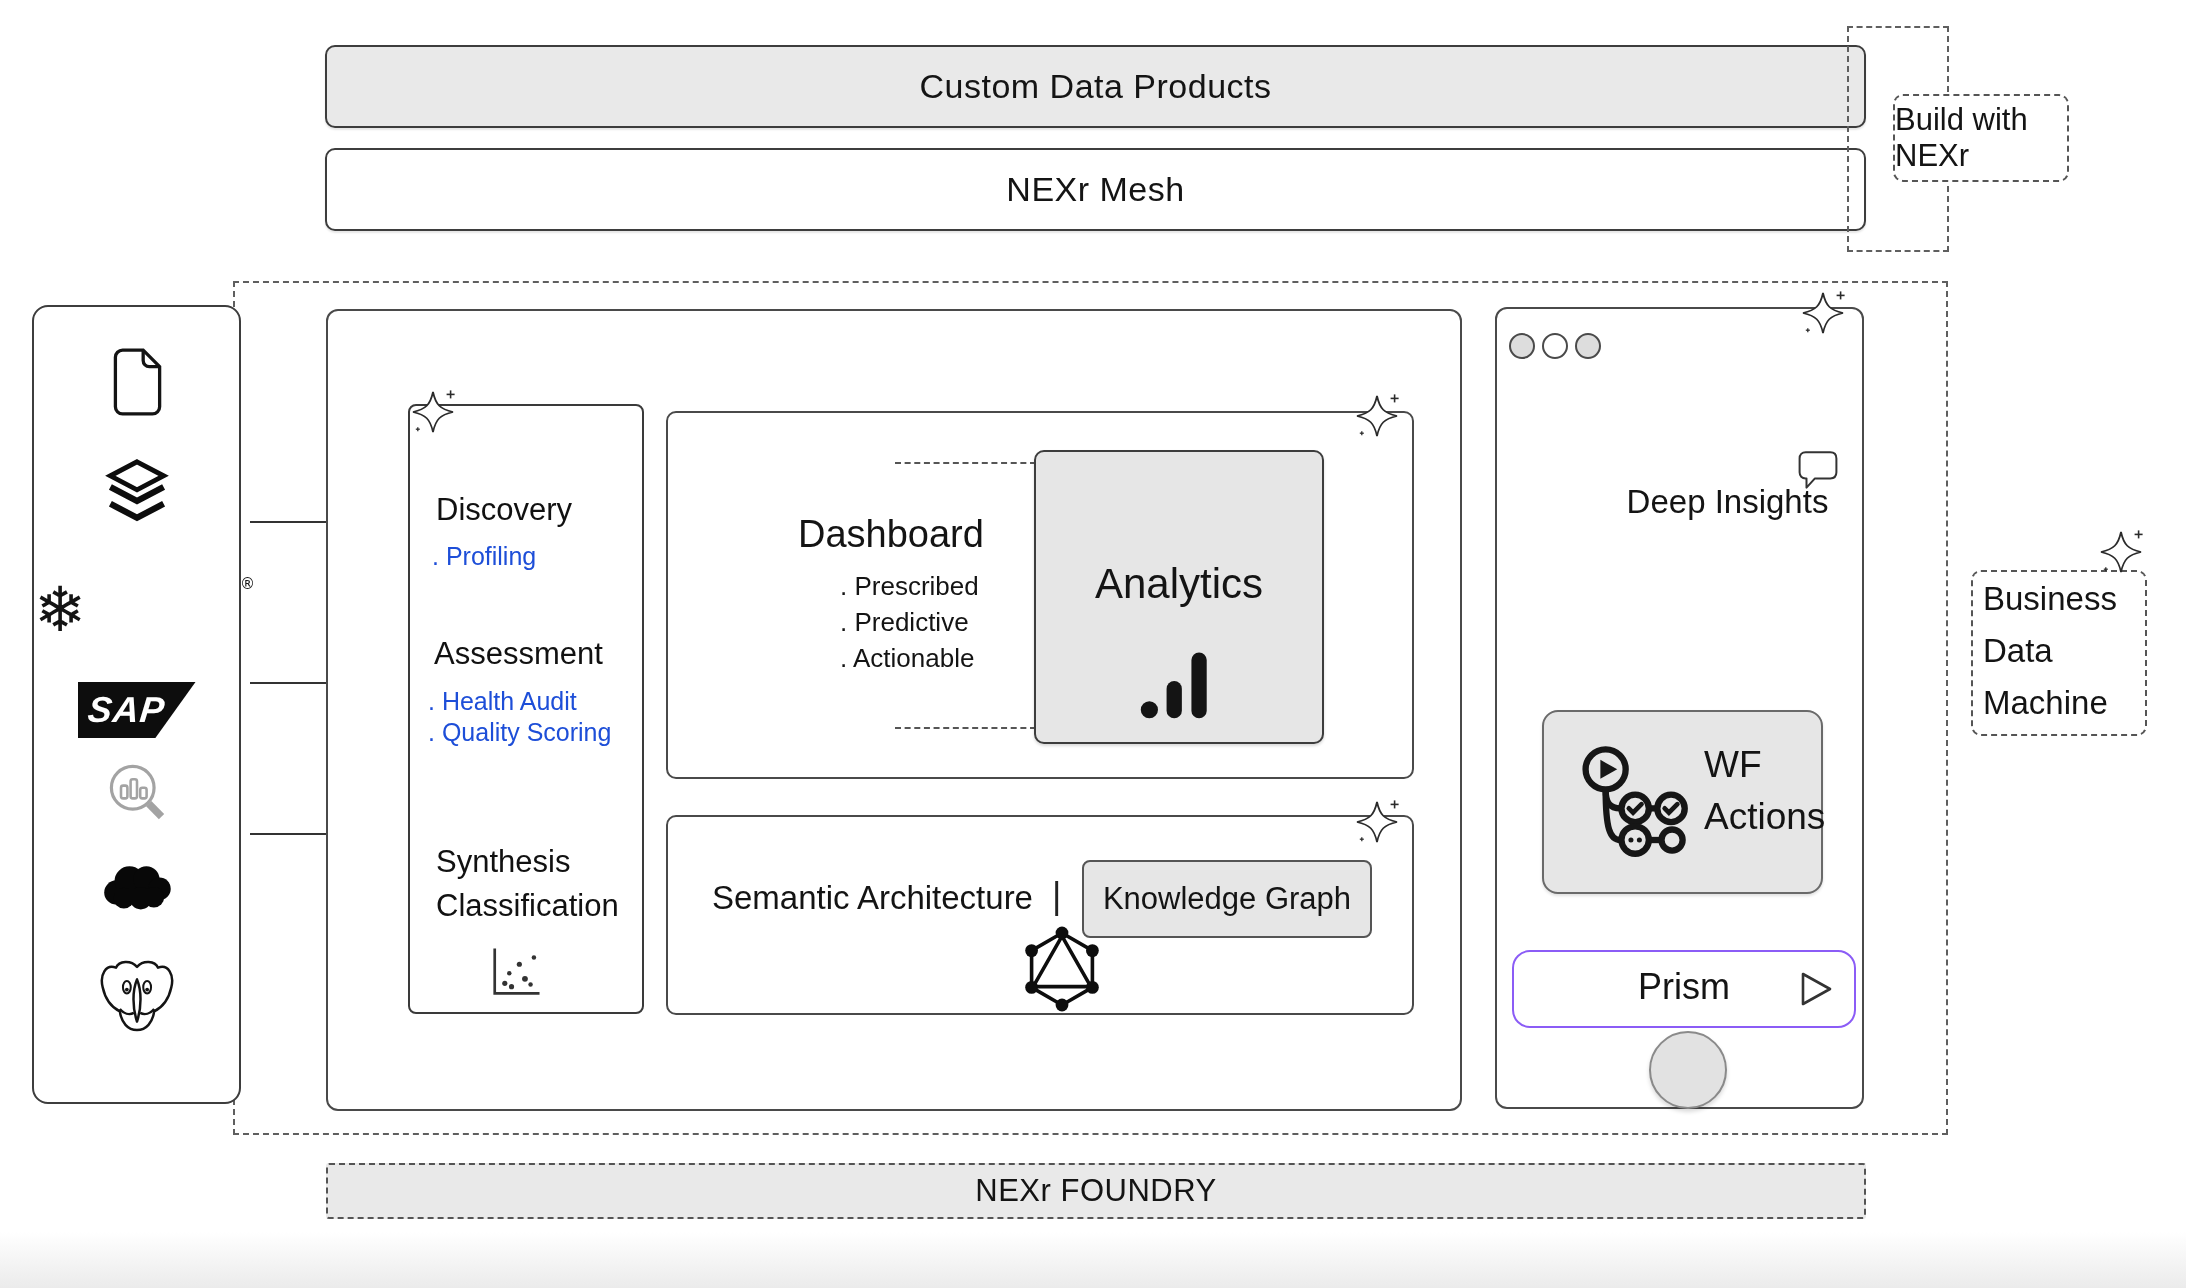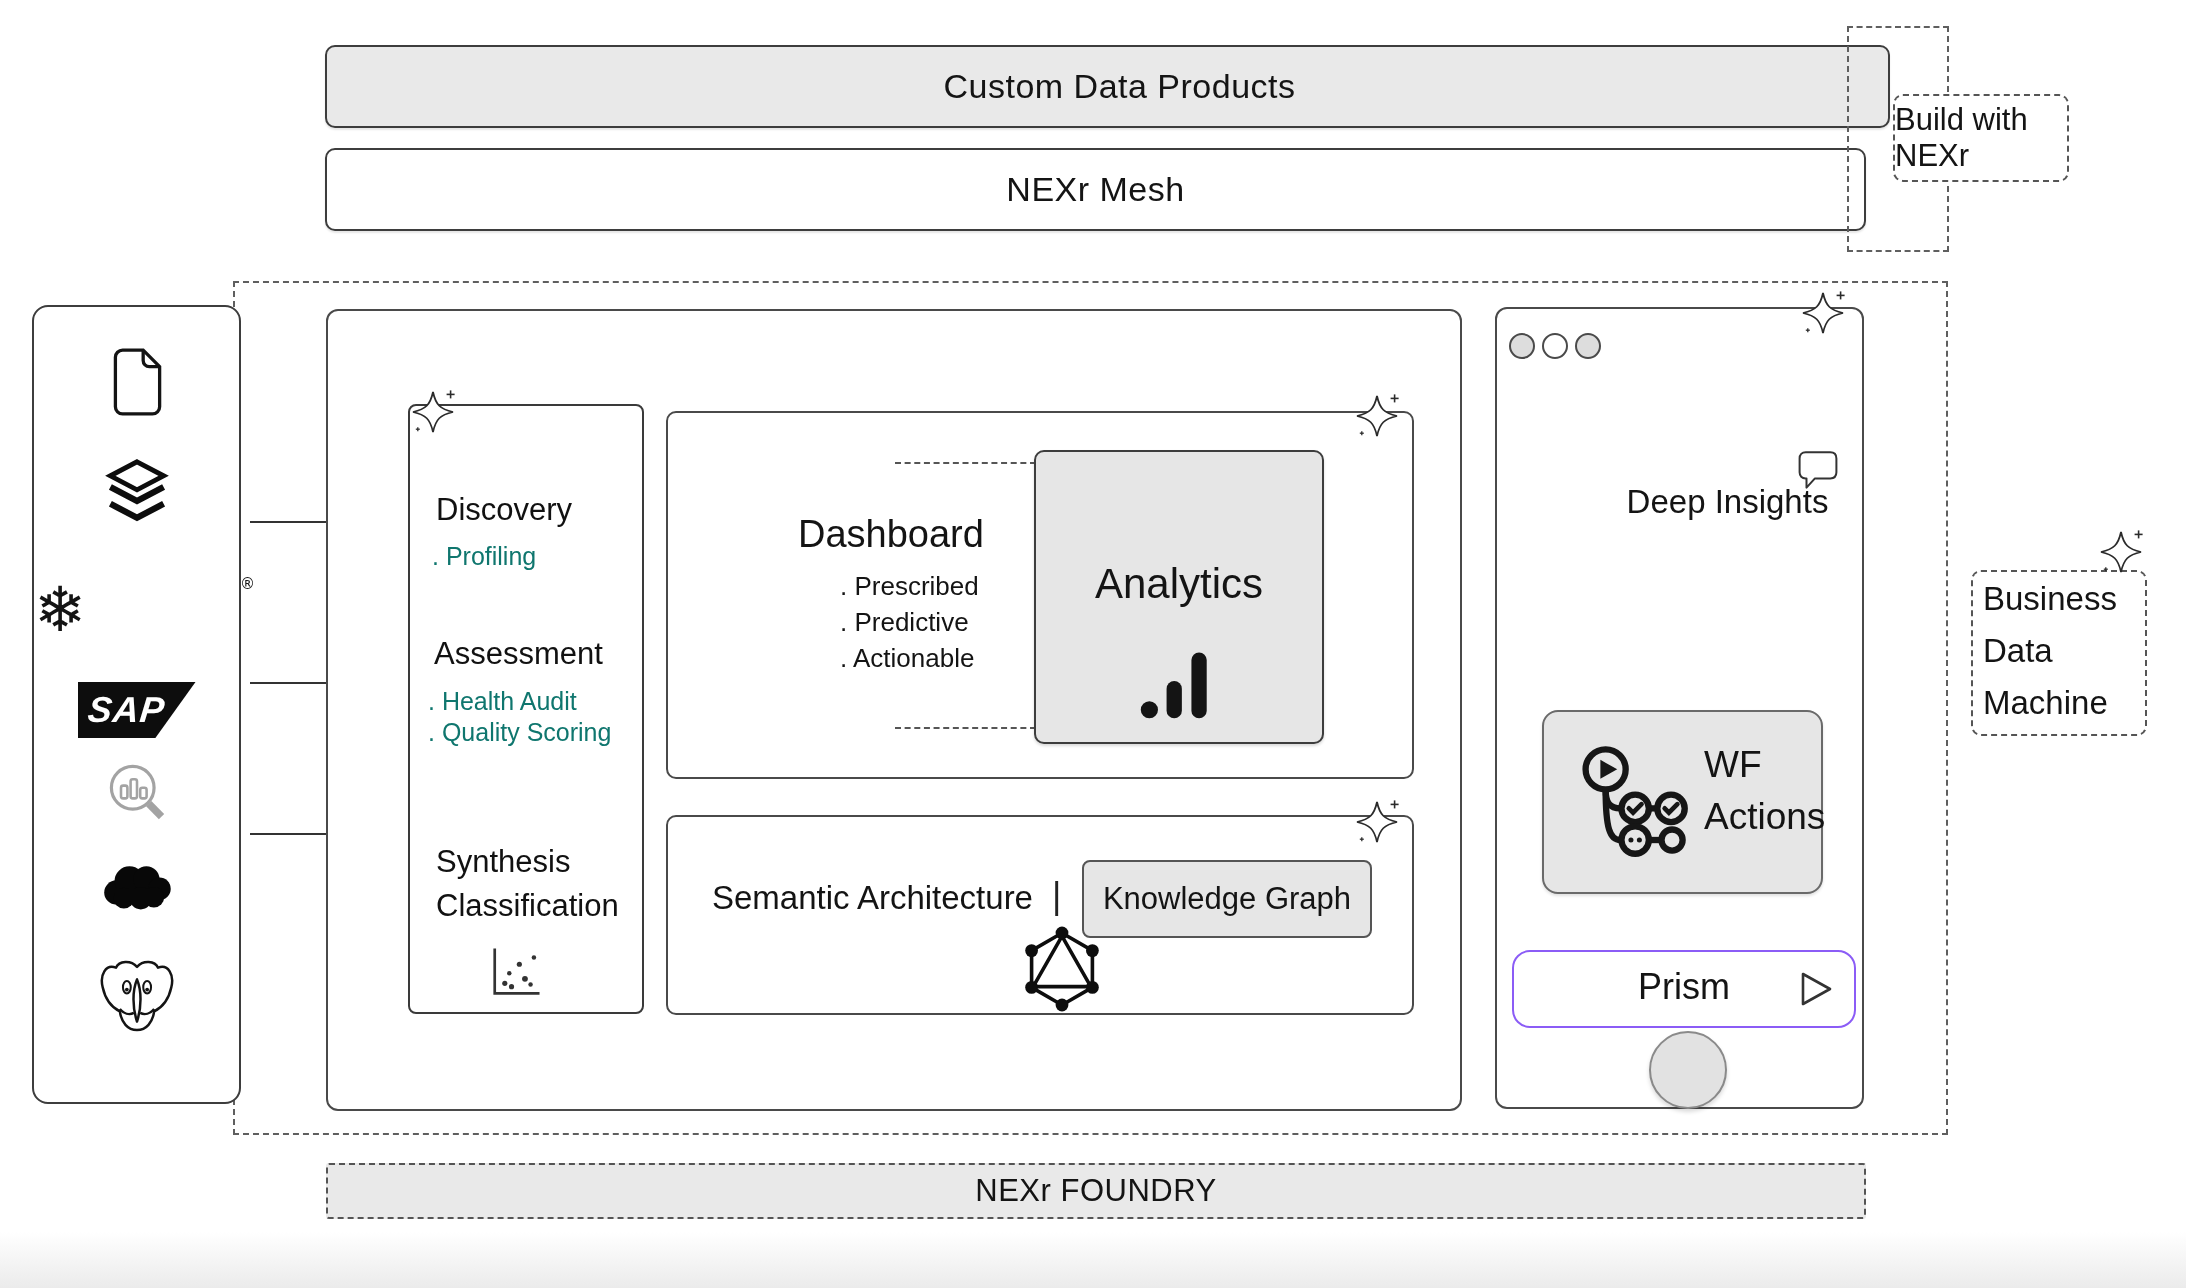--- a/index.html
+++ b/index.html
@@ -7,21 +7,21 @@
          font-family:"Liberation Sans", sans-serif;color:#141414;}
   .abs{position:absolute;}
 
   
   .bar{border:2px solid #3d3d3d;border-radius:10px;display:flex;align-items:center;justify-content:center;
        font-size:34px;letter-spacing:.5px;box-shadow:0 2px 2px rgba(0,0,0,.10);}
   .panel{border:2px solid #4a4a4a;border-radius:12px;background:#fff;}
   .dashed{border:2px dashed #5f5f5f;}
 
   
-  #bar-custom{left:325px;top:45px;width:1537px;height:79px;background:#e9e9e9;padding-left:24px;}
+  #bar-custom{left:325px;top:45px;width:1537px;height:79px;background:#e9e9e9;}
   #bar-mesh{left:325px;top:148px;width:1537px;height:79px;background:#fff;}
   #dash-topright{left:1847px;top:26px;width:98px;height:222px;z-index:1;}
   #build-box{left:1893px;top:94px;width:172px;height:84px;background:#fff;border:2px dashed #555;
              border-radius:10px;display:flex;align-items:center;justify-content:center;font-size:31px;z-index:3;}
 
   
   #big-dashed{left:233px;top:281px;width:1711px;height:850px;z-index:0;}
 
   
   #sidebar{left:32px;top:305px;width:205px;height:795px;background:#fff;border:2px solid #3d3d3d;border-radius:16px;z-index:2;}
@@ -29,21 +29,21 @@
 
   
   #arrows{left:245px;top:500px;width:130px;height:350px;z-index:1;}
 
   
   #mid-panel{left:326px;top:309px;width:1132px;height:798px;z-index:1;}
 
   
   #pipeline{left:408px;top:404px;width:232px;height:606px;border:2px solid #3a3a3a;border-radius:8px;background:#fff;z-index:2;}
   .pl-h{position:absolute;font-size:31px;color:#111;}
-  .pl-i{position:absolute;font-size:25px;color:#0f766e;}
+  .pl-i{position:absolute;font-size:25px;color:#1d4ed8;}
 
   
   #dashboard{left:666px;top:411px;width:744px;height:364px;border-radius:10px;z-index:2;}
   #dash-zone{left:227px;top:49px;width:139px;height:263px;border-top:2px dashed #555;
              border-right:2px dashed #555;border-bottom:2px dashed #555;}
   #dash-title{left:130px;top:100px;font-size:38px;}
   .db-i{position:absolute;left:172px;font-size:26px;}
   #analytics{left:366px;top:37px;width:286px;height:290px;background:#e6e6e6;border:2px solid #3d3d3d;border-radius:10px;
              box-shadow:0 2px 3px rgba(0,0,0,.15);}
   #analytics-label{width:100%;text-align:center;margin-top:108px;font-size:42px;}

